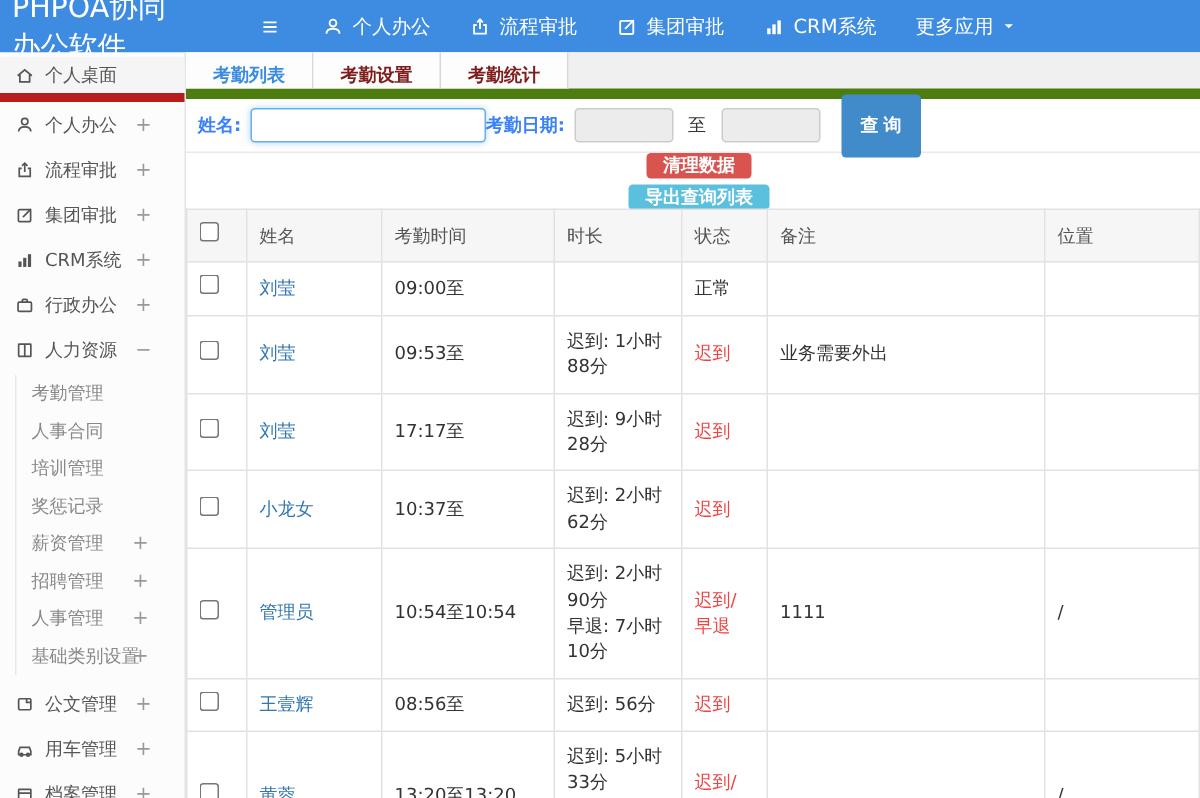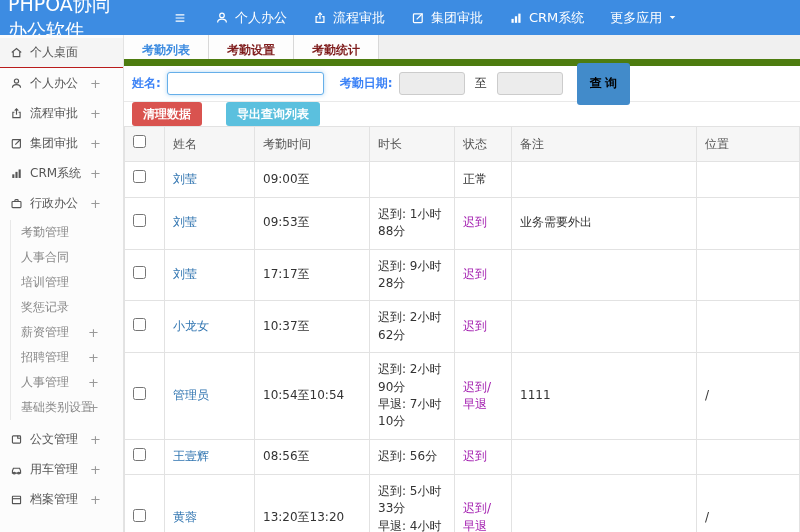--- a/index.html
+++ b/index.html
@@ -14,56 +14,56 @@
   .nav-item { display:flex; align-items:center; gap:6px; font-size:13px; margin-right:26px; cursor:pointer; white-space:nowrap; }
   .icon { width:14px; height:14px; stroke:#fff; fill:none; stroke-width:1.4; display:inline-block; vertical-align:middle; }
   .caret { width:9px; height:9px; }
 
   
   .container { display:flex; height:497px; }
   .sidebar { width:125px; background:#fcfcfc; border-right:1px solid #e3e3e3; padding-top:3px; }
   .side-item { height:30px; display:flex; align-items:center; padding:0 10px; color:#555; cursor:pointer; position:relative; }
   .side-item .icon { stroke:#777; width:13px; height:13px; margin-right:7px; flex:none; }
   .side-item .marker { position:absolute; right:22px; color:#999; font-size:13px; }
-  .side-item.active { background:#f5f5f5; border-bottom:1px solid #b91c1c; }
+  .side-item.active { background:#f5f5f5; border-bottom:6px solid #b91c1c; }
   .side-sub { margin:2px 0 4px 10px; border-left:1px solid #e8e8e8; }
   .side-sub .side-item { height:25px; padding-left:10px; color:#888; }
   .side-sub .side-item .marker { right:24px; }
 
   .content { flex:1; display:flex; flex-direction:column; background:#fff; }
 
   
   .tabbar { height:31px; background:#f0f0f0; border-bottom:7px solid #4d7c0f; display:flex; }
   .tab { padding:0 18px; line-height:30px; background:#fdfdfd; border-right:1px solid #d8d8d8; font-weight:bold; color:#7f1d1d; cursor:pointer; }
   .tab.active { color:#3c8be0; }
 
   
   .filterbar { height:36px; display:flex; align-items:center; padding-left:8px; border-bottom:1px solid #e9e9e9; }
   .flabel { font-weight:bold; color:#3b82f6; margin-right:6px; white-space:nowrap; }
   .name-input { width:157px; height:23px; border:1px solid #66afe9; border-radius:3px; outline:none;
                 box-shadow:0 0 4px rgba(102,175,233,.5); padding:0 6px; font-size:12px; }
   .date-input { width:66px; height:23px; background:#ececec; border:1px solid #ccc; border-radius:3px; padding:0 5px; color:#666; }
   .to-label { margin:0 10px; color:#333; }
-  .btn-query { margin-left:14px; background:#428bca; color:#000000; border:none; border-radius:3px;
+  .btn-query { margin-left:14px; background:#428bca; color:#ffffff; border:none; border-radius:3px;
                height:42px; padding:0 13px; font-size:12px; font-weight:bold; cursor:pointer; }
 
   
-  .actionbar { height:37px; display:flex; align-items:center; padding-left:8px; gap:24px; }
+  .actionbar { height:37px; display:flex; align-items:center; padding-left:8px; gap:4px;flex-direction:column; }
   .btn { border:none; border-radius:3px; height:24px; padding:0 11px; color:#fff; font-size:12px; font-weight:bold; cursor:pointer; }
   .btn-clean { background:#d9534f; }
   .btn-export { background:#5bc0de; }
 
   
   table { border-collapse:collapse; table-layout:fixed; width:675px; }
   th,td { border:1px solid #e2e2e2; padding:8px 8px; text-align:left; vertical-align:middle; line-height:1.45; word-break:break-all; }
   th { background:#f6f6f6; font-weight:normal; color:#555; }
   td.c-check,th.c-check { padding:8px 0 8px 8px; }
   a.name-link { color:#3276b1; text-decoration:none; cursor:pointer; }
   .st-normal { color:#333; }
-  .st-late { color:#a21caf; }
+  .st-late { color:#ef4444; }
   input[type=checkbox] { width:13px; height:13px; accent-color:#bbb; }
 </style>
 </head>
 <body>
 
 <div class="topbar">
   <div class="logo">PHPOA协同办公软件</div>
   <div class="hamburger" id="hamburger-slot">
       <svg viewBox="0 0 16 16" class="icon" style="stroke: currentcolor;">
         <path d="M3 4.5h10M3 8h10M3 11.5h10"></path>
@@ -157,20 +157,28 @@
         <span class="marker">+</span>
       </div>
       <div class="side-item">
         <svg viewBox="0 0 16 16" class="icon" style="stroke: currentcolor;">
           <rect x="2.5" y="5.5" width="11" height="7.5" rx="1"></rect>
           <path d="M6 5.5V4.2c0-.6.5-1 1-1h2c.5 0 1 .4 1 1v1.3"></path>
         </svg>
         <span>行政办公</span>
         <span class="marker">+</span>
       </div>
+      <div class="side-item">
+        <svg viewBox="0 0 16 16" class="icon" style="stroke: currentcolor;">
+          <rect x="3" y="3" width="10" height="10" rx="0.5"></rect>
+          <path d="M8 3v10"></path>
+        </svg>
+        <span>人力资源</span>
+        <span class="marker">−</span>
+      </div>
       <div class="side-sub">
         <div class="side-item">
           <span>考勤管理</span>
         </div>
         <div class="side-item">
           <span>人事合同</span>
         </div>
         <div class="side-item">
           <span>培训管理</span>
         </div>
@@ -224,21 +232,21 @@
   <div class="content">
     <div class="tabbar" id="tabbar">
         <div class="tab active">考勤列表</div>
         <div class="tab">考勤设置</div>
         <div class="tab">考勤统计</div>
       </div>
 
     <div class="filterbar">
       <span class="flabel">姓名:</span>
       <input class="name-input" type="text" value="" style="">
-      <span class="flabel" style="margin-left:16px">考勤日期:</span>
+      <span class="flabel" style="">考勤日期:</span>
       <input class="date-input" type="text" value="" style="">
       <span class="to-label">至</span>
       <input class="date-input" type="text" value="" style="">
       <button class="btn-query">查 询</button>
     </div>
 
     <div class="actionbar">
       <button class="btn btn-clean">清理数据</button>
       <button class="btn btn-export">导出查询列表</button>
     </div>

